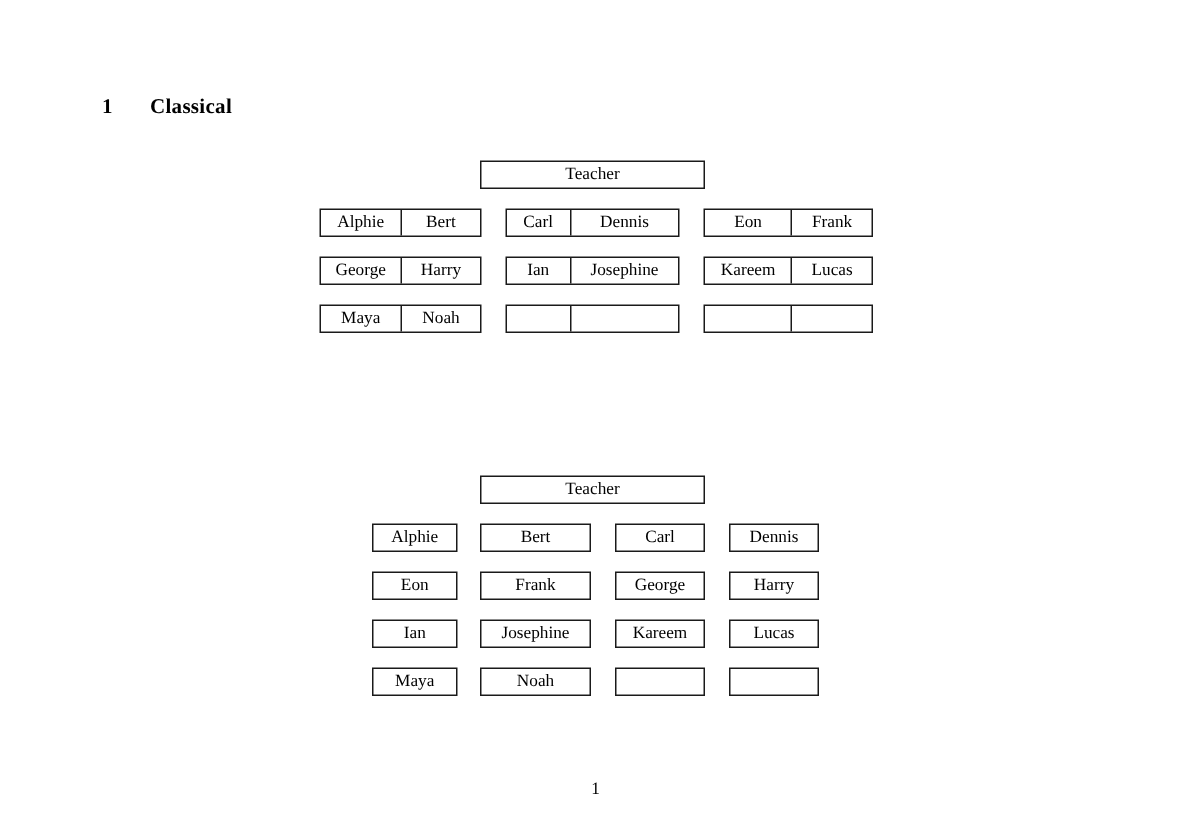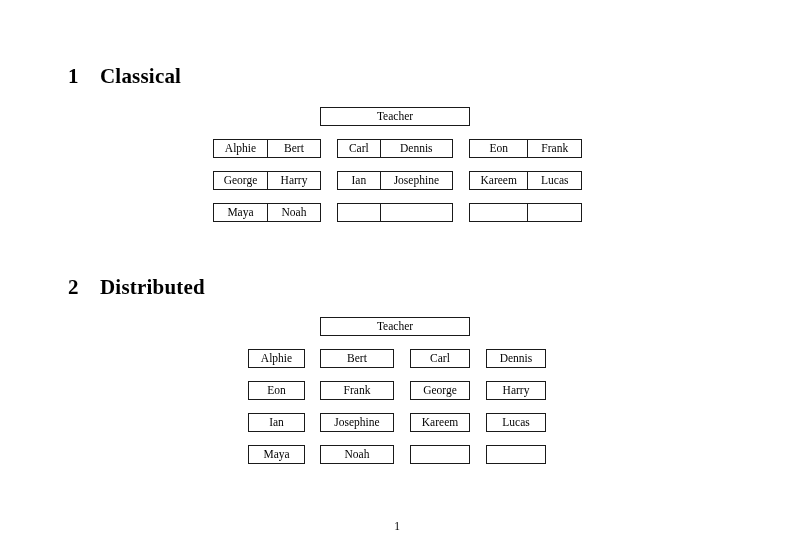--- a/index.html
+++ b/index.html
@@ -18,21 +18,21 @@
 
   .page {
     position: absolute;
     inset: 0;
   }
 
   
   .section-heading {
     position: absolute;
     font-weight: bold;
-    font-size: 21px;
+    font-size: 14px;
     letter-spacing: 0.2px;
     white-space: nowrap;
   }
   .section-heading .sec-num {
     display: inline-block;
     width: 32px;
   }
   .section-heading .sec-title {
     display: inline-block;
   }
@@ -142,23 +142,20 @@
   </div>
   <div class="group-row" style="left:469px; top:171px; width:113px;">
     <div class="cell" style="width:58px;">Kareem</div>
     <div class="cell" style="width:54px;">Lucas</div>
   </div>
   <div class="group-row" style="left:469px; top:203px; width:113px;">
     <div class="cell" style="width:58px;"></div>
     <div class="cell" style="width:54px;"></div>
   </div>
 
-  <div class="section-heading" id="heading-distributed">
-    <span class="sec-num">2</span><span class="sec-title">Distributed</span>
-  </div>
 
   <div class="teacher-box" style="left:320px; top:317px; width:150px;">Teacher</div>
 
   <div class="unit-box" style="left:248px; top:349px; width:57px;">Alphie</div>
   <div class="unit-box" style="left:320px; top:349px; width:74px;">Bert</div>
   <div class="unit-box" style="left:410px; top:349px; width:60px;">Carl</div>
   <div class="unit-box" style="left:486px; top:349px; width:60px;">Dennis</div>
 
   <div class="unit-box" style="left:248px; top:381px; width:57px;">Eon</div>
   <div class="unit-box" style="left:320px; top:381px; width:74px;">Frank</div>

